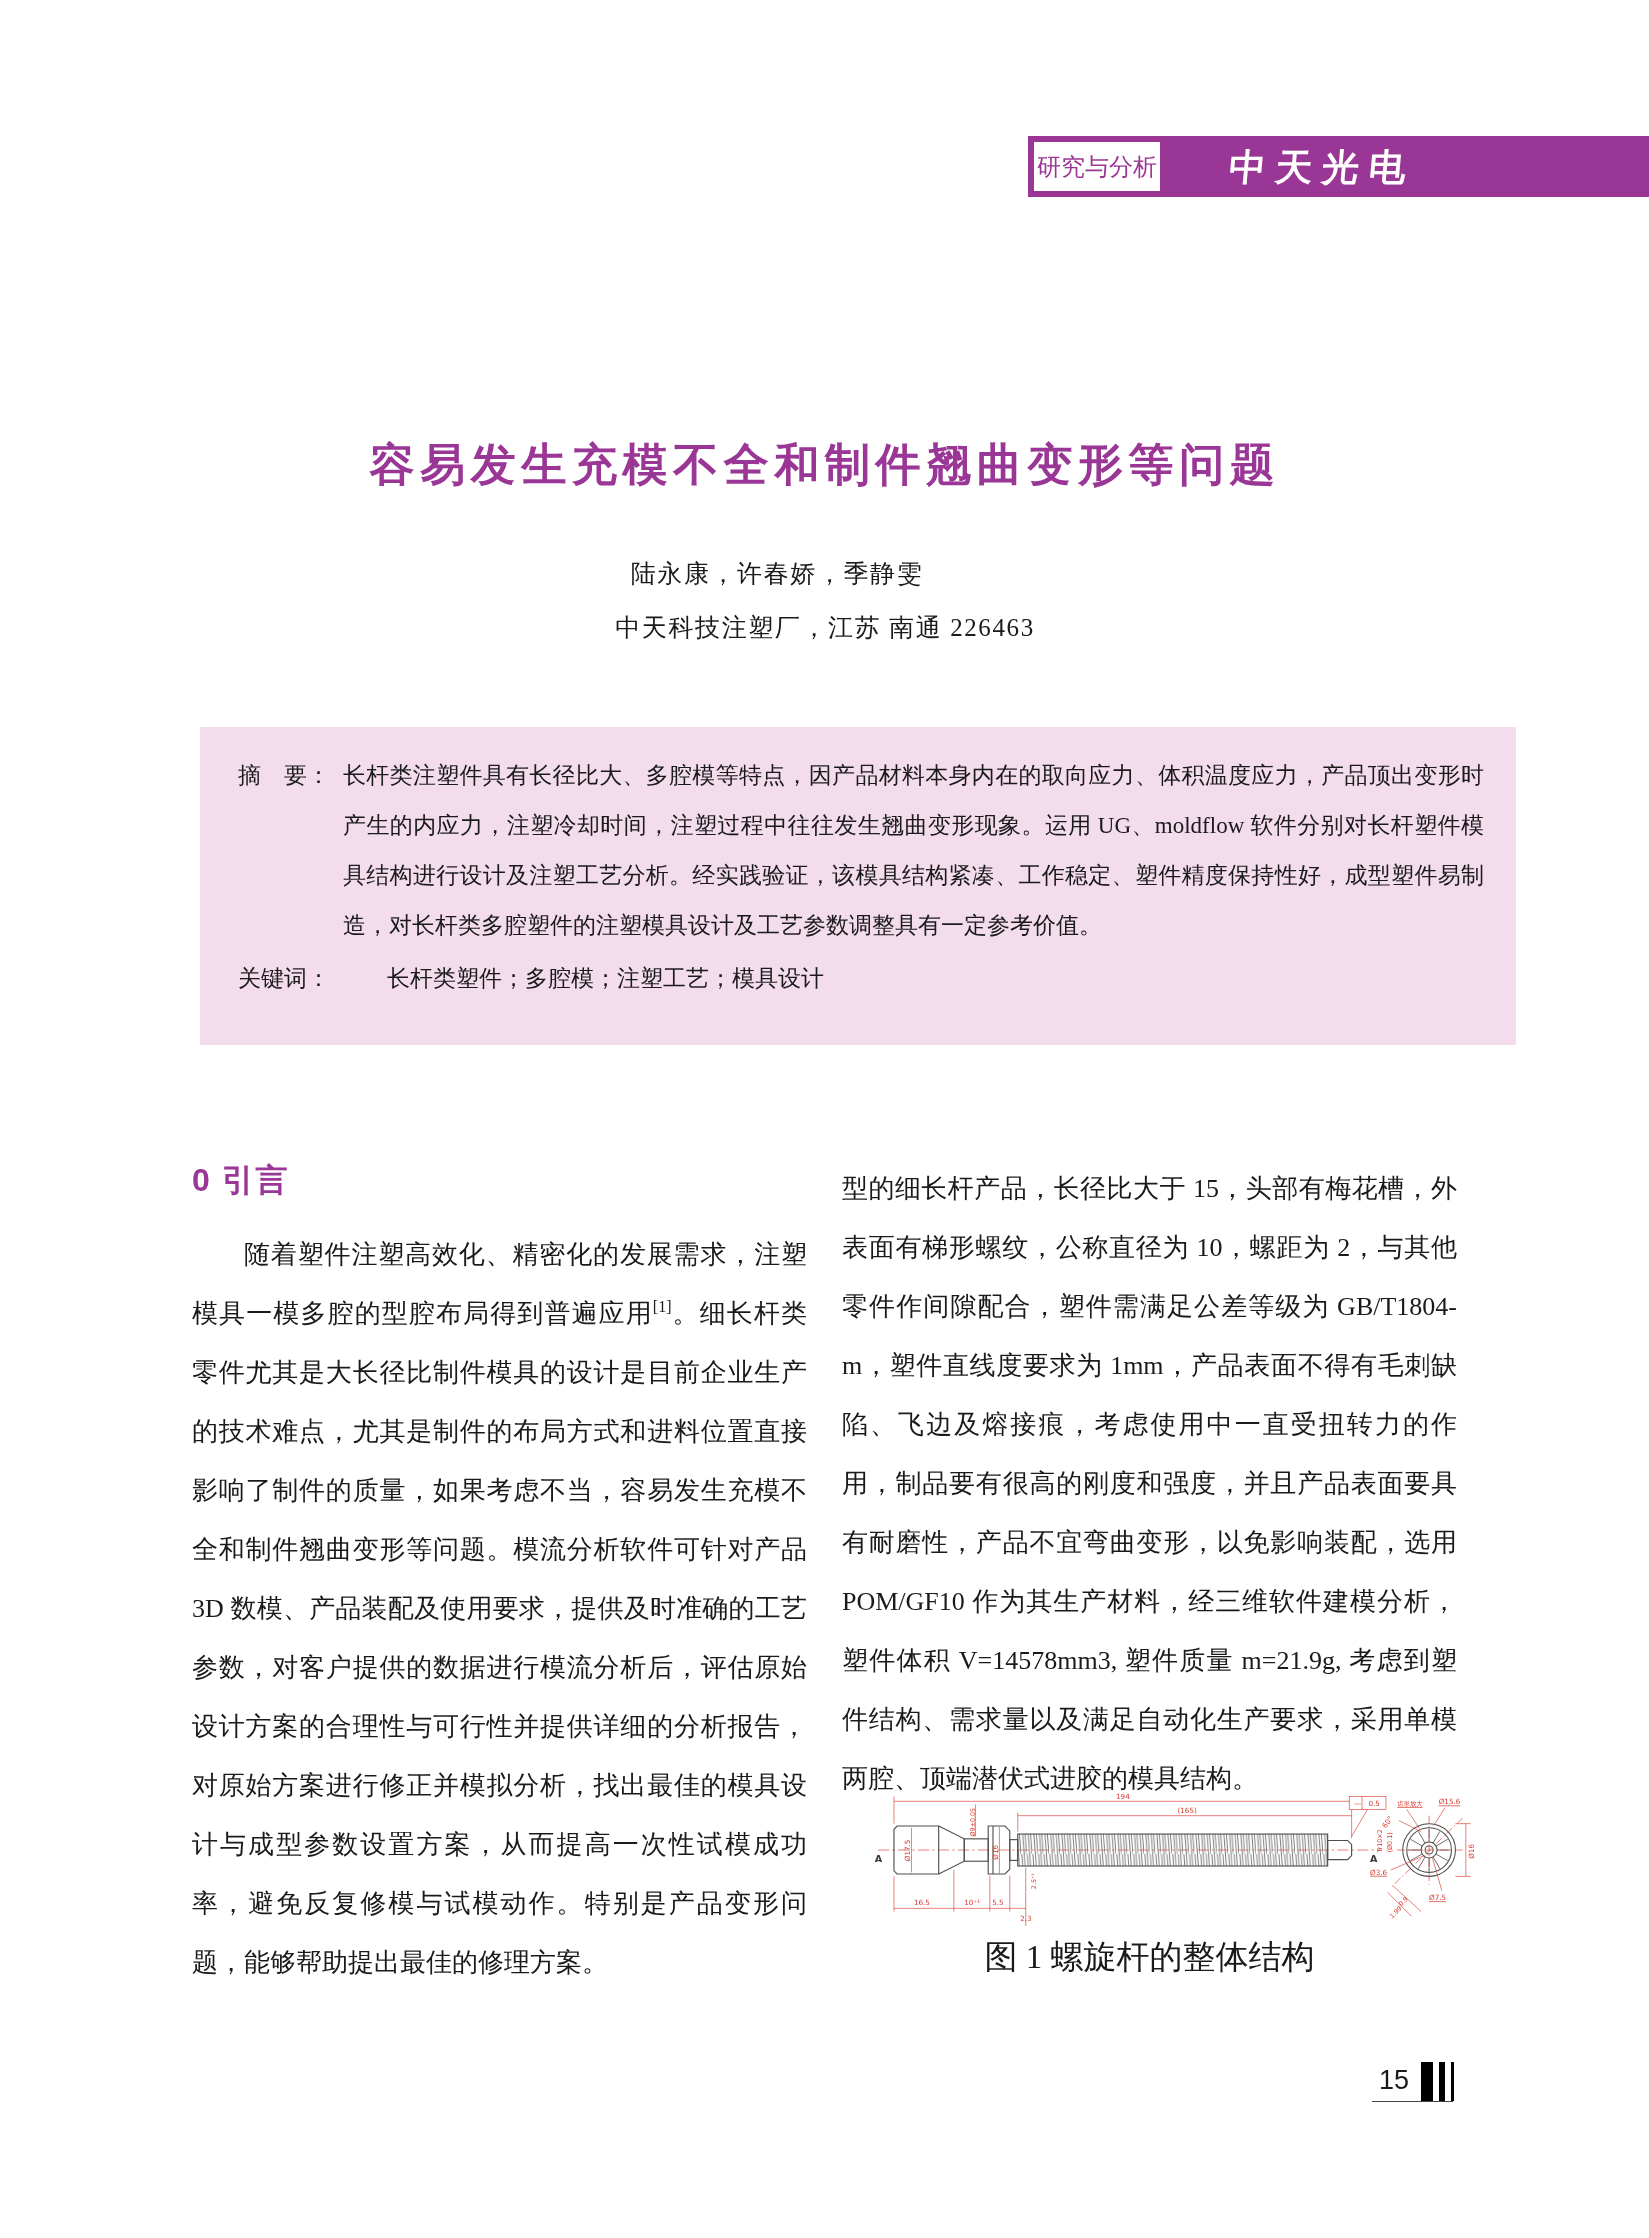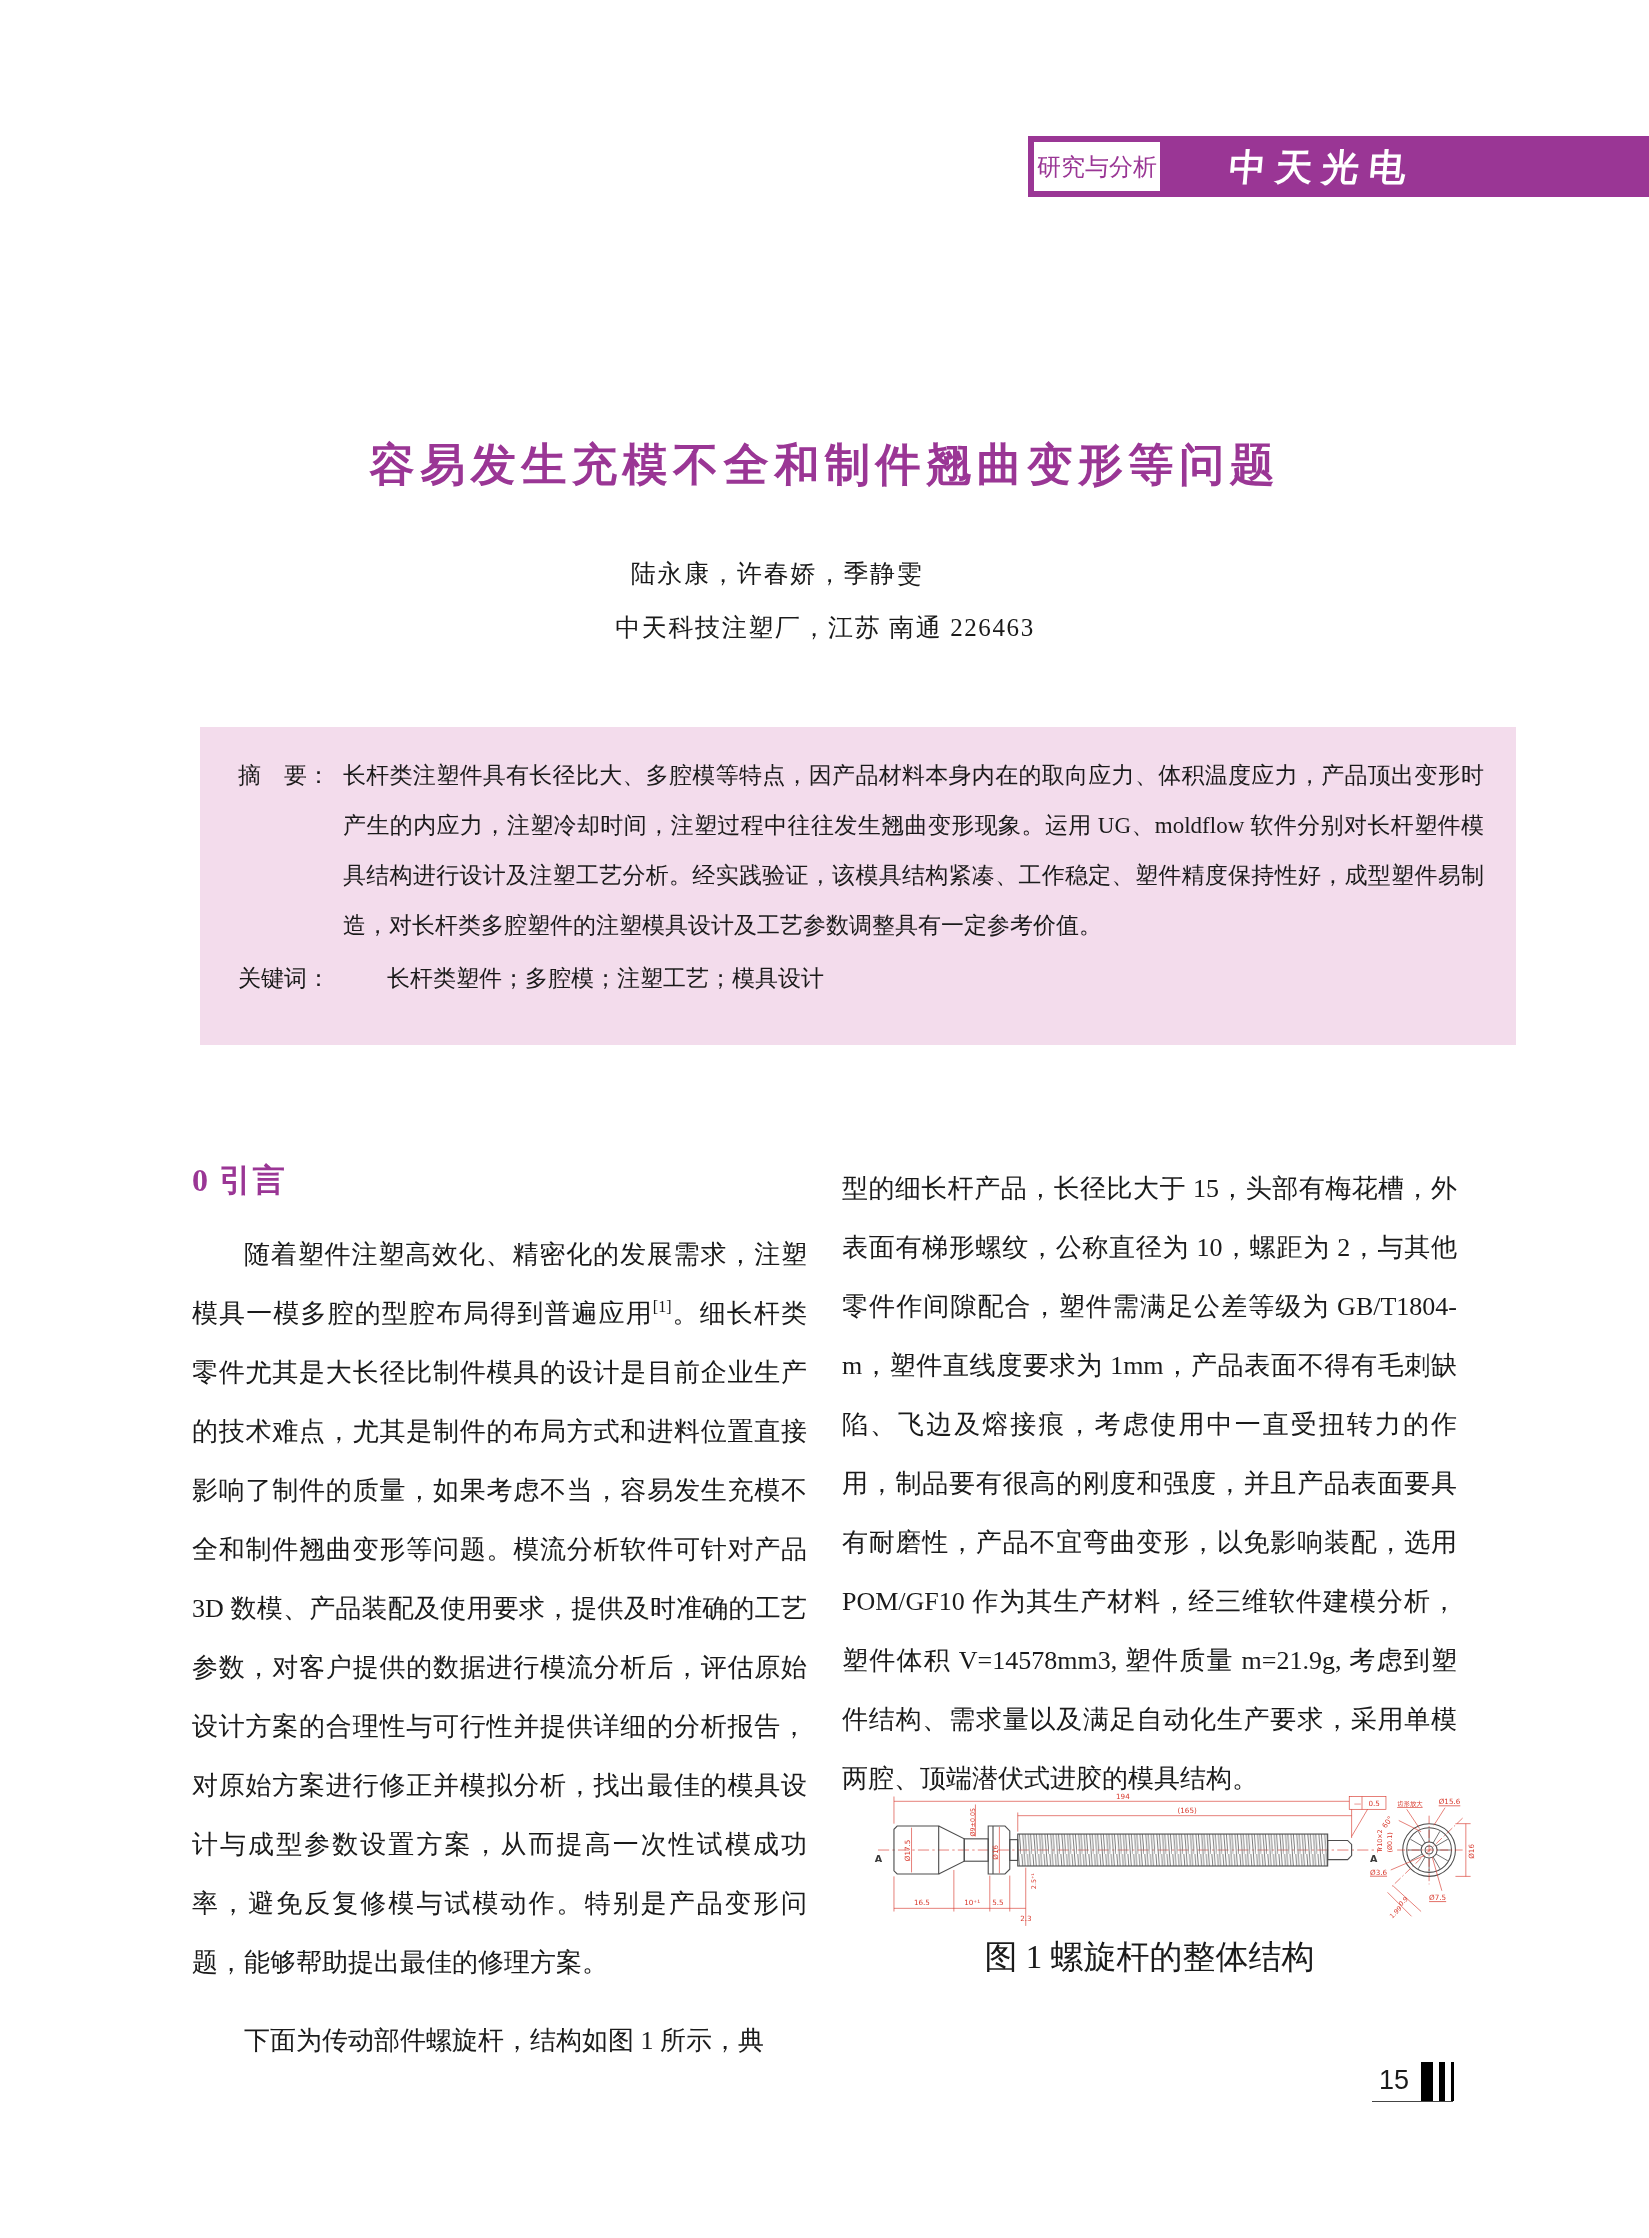--- a/index.html
+++ b/index.html
@@ -37,21 +37,21 @@
     box-sizing:border-box;padding:24px 32px 0 38px;
   }
   .ab-row{display:flex;}
   .ab-label{flex:none;width:105px;font-size:23px;line-height:50px;}
   .ab-text{flex:1;font-size:23px;line-height:50px;text-align:justify;}
   .kw-row{display:flex;margin-top:3.2px;}
   
   .col{position:absolute;width:615px;}
   .h2{
     font-size:32px;font-weight:bold;color:#9a3695;letter-spacing:1.6px;
-    font-family:Liberation Serif, serif;
+    font-family:Liberation Sans, sans-serif;
   }
   .para{font-size:26px;line-height:59px;text-align:justify;}
   .indent{text-indent:2em;}
   sup.ref{font-size:16px;vertical-align:super;line-height:0;}
   
   .figure-wrap{position:absolute;left:870px;top:1790px;width:615px;height:152px;}
   .figure-caption{
     position:absolute;left:842px;top:1935px;width:615px;text-align:center;font-size:33px;
   }
   .fig-dim{font-family:"DejaVu Sans",sans-serif;font-size:9px;fill:#d8392d;}
@@ -90,21 +90,20 @@
     <div class="ab-label" style="width:105px;">关键词：</div>
     <div class="ab-text" style="text-align:left;margin-left:44px;">长杆类塑件；多腔模；注塑工艺；模具设计</div>
   </div>
 </div>
 
 <div class="col" style="left:192px;top:1159px;">
   <div class="h2">0 引言</div>
   <div class="para indent" style="margin-top:22.3px;">
     <span>随着塑件注塑高效化、精密化的发展需求，注塑模具一模多腔的型腔布局得到普遍应用</span><sup class="ref">[1]</sup><span>。细长杆类零件尤其是大长径比制件模具的设计是目前企业生产的技术难点，尤其是制件的布局方式和进料位置直接影响了制件的质量，如果考虑不当，容易发生充模不全和制件翘曲变形等问题。模流分析软件可针对产品 3D 数模、产品装配及使用要求，提供及时准确的工艺参数，对客户提供的数据进行模流分析后，评估原始设计方案的合理性与可行性并提供详细的分析报告，对原始方案进行修正并模拟分析，找出最佳的模具设计与成型参数设置方案，从而提高一次性试模成功率，避免反复修模与试模动作。特别是产品变形问题，能够帮助提出最佳的修理方案。</span>
   </div>
-  <div class="para indent" style="margin-top:19px;">下面为传动部件螺旋杆，结构如图 1 所示，典</div>
 </div>
 
 <div class="col" style="left:842px;top:1159px;">
   <div class="para">型的细长杆产品，长径比大于 15，头部有梅花槽，外表面有梯形螺纹，公称直径为 10，螺距为 2，与其他零件作间隙配合，塑件需满足公差等级为 GB/T1804-m，塑件直线度要求为 1mm，产品表面不得有毛刺缺陷、飞边及熔接痕，考虑使用中一直受扭转力的作用，制品要有很高的刚度和强度，并且产品表面要具有耐磨性，产品不宜弯曲变形，以免影响装配，选用 POM/GF10 作为其生产材料，经三维软件建模分析，塑件体积 V=14578mm3, 塑件质量 m=21.9g, 考虑到塑件结构、需求量以及满足自动化生产要求，采用单模两腔、顶端潜伏式进胶的模具结构。</div>
 </div>
 
 <div class="figure-wrap">
 <svg width="615" height="152" viewBox="0 0 770 190" xmlns="http://www.w3.org/2000/svg">
   <defs>
     <pattern id="thr" width="7" height="40" patternUnits="userSpaceOnUse">

